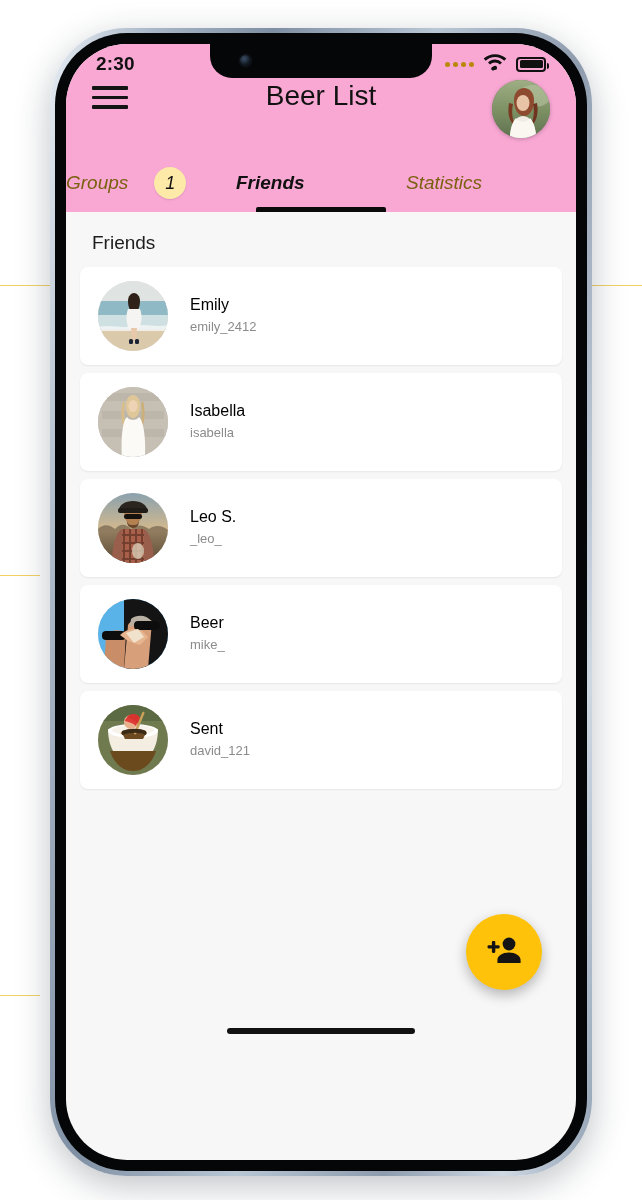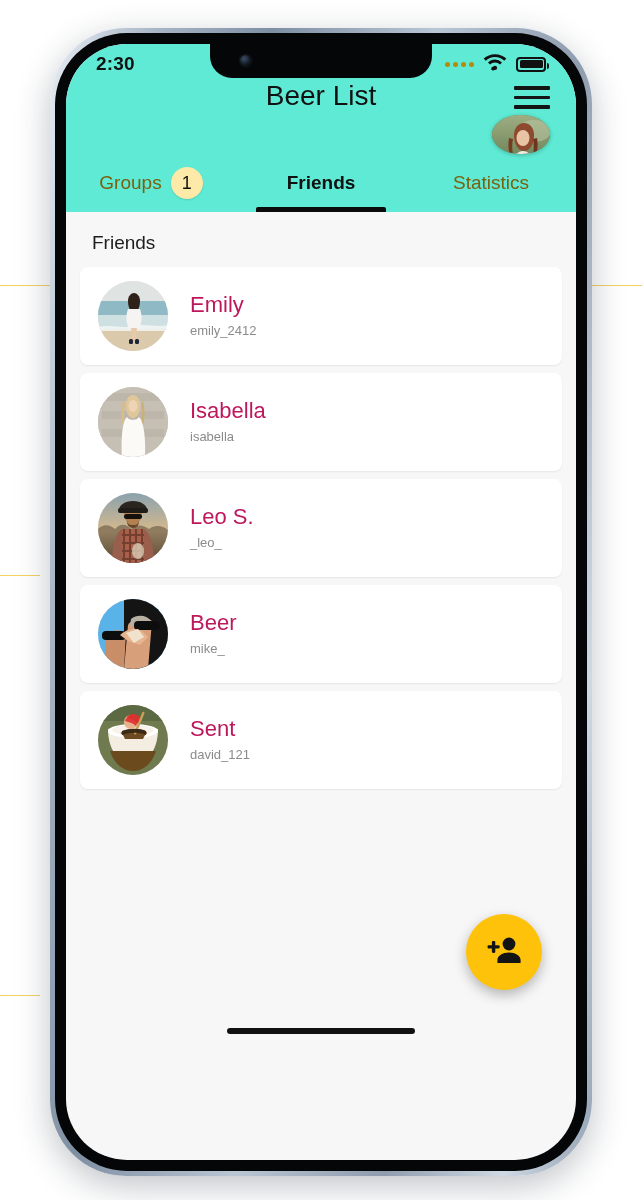--- a/index.html
+++ b/index.html
@@ -79,21 +79,21 @@
   .notch-cam {
     position: absolute;
     left: 30px; top: 11px;
     width: 11px; height: 11px;
     border-radius: 50%;
     background: radial-gradient(circle at 38% 34%, #3d5068 0%, #141c26 55%, #05080c 100%);
     box-shadow: 0 0 0 1.5px #0d1116;
   }
 
   
-  .appbar { background: #5eead4; padding-top: 0; }
+  .appbar { background: #f9a8d4; padding-top: 0; }
 
   .statusbar {
     height: 36px;
     display: flex; align-items: center; justify-content: space-between;
     padding: 4px 30px 0 30px;
     color: #111;
   }
   .status-time { font-size: 19px; font-weight: bold; letter-spacing: .2px; }
   .status-right { display: flex; align-items: center; gap: 9px; }
   .sig-dots { display: flex; gap: 3px; align-items: center; }
@@ -109,24 +109,23 @@
   .batt::after {
     content: ""; position: absolute;
     right: -5px; top: 4px;
     width: 2.5px; height: 6px;
     background: #111; border-radius: 0 2px 2px 0;
   }
   .batt i { display: block; width: 100%; height: 100%; background: #111; border-radius: 1.5px; }
 
   .titlebar {
     height: 74px;
-    display: flex; align-items: flex-end;
+    display: flex; align-items: flex-start;
     padding: 0 26px;
     position: relative;
-    flex-direction: column;
   }
   .hamburger { width: 36px; cursor: pointer; }
   .hamburger span {
     display: block; height: 3.5px; background: #141414;
     border-radius: 1px; margin: 6px 0;
   }
   .app-title {
     position: absolute; left: 0; right: 0;
     text-align: center;
     font-size: 28px; color: #111;
@@ -140,25 +139,26 @@
     position: relative;
     z-index: 3;
     box-shadow: 0 1px 4px rgba(0,0,0,.25);
     background: #6b7f57;
   }
 
   
   .tabs { display: flex; height: 58px; }
   .tab {
     flex: 1;
-    display: flex; align-items: center; justify-content: center; gap: 9px;
+    display: flex; align-items: center; justify-content: flex-start; gap: 26px;
     font-size: 19px;
     color: #7a6110;
     position: relative;
     cursor: pointer;
+    font-style: italic;
   }
   .tab.active { color: #111; font-weight: bold; }
   .tab.active::after {
     content: "";
     position: absolute; bottom: 0; left: 12%; right: 12%;
     height: 5px; background: #0b0b0b;
     border-radius: 2px 2px 0 0;
   }
   .tab-badge {
     width: 32px; height: 32px;
@@ -193,21 +193,21 @@
   }
   .card .pic {
     width: 70px; height: 70px;
     border-radius: 50%;
     overflow: hidden;
     flex: none;
     position: relative;
     background: #d9d9d9;
   }
   .card .meta { margin-left: 22px; }
-  .card .nm { font-size: 22px; color: #be185d; line-height: 1.3; }
+  .card .nm { font-size: 16px; color: #000000; line-height: 1.3; }
   .card .un { font-size: 13px; color: #8b8b8b; line-height: 1.45; margin-top: 2px; }
 
   
   .fab {
     position: absolute;
     right: 34px; bottom: 58px;
     width: 76px; height: 76px;
     border-radius: 50%;
     background: #ffc20a;
     display: flex; align-items: center; justify-content: center;

